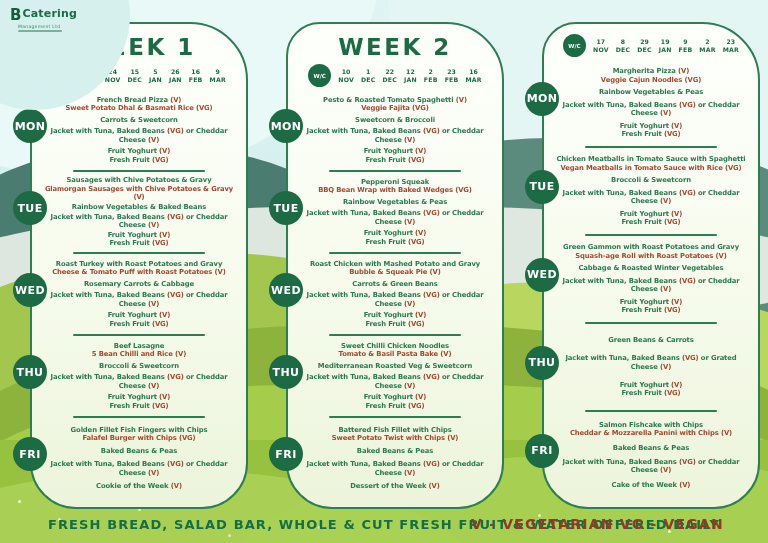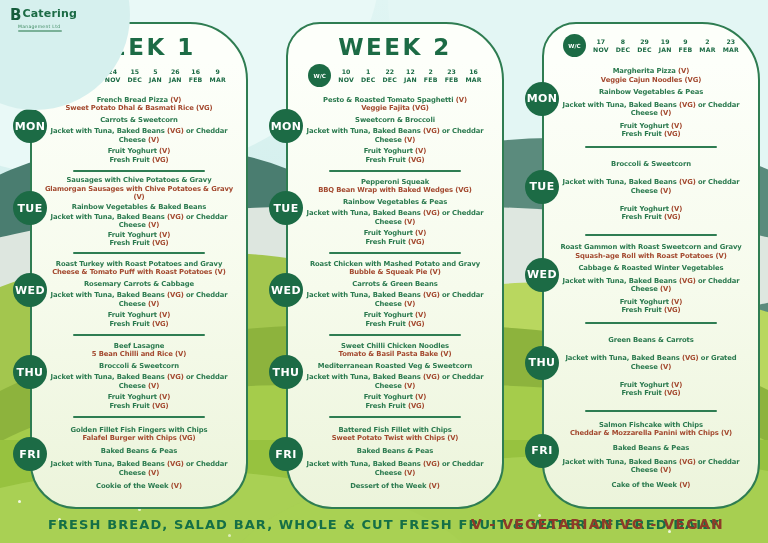--- a/index.html
+++ b/index.html
@@ -397,35 +397,39 @@
           </div>
           <div class="menu-row">
             <div class="menu-line"><span class="g">Fruit Yoghurt </span><span class="m">(V)</span></div>
             <div class="menu-line"><span class="g">Fresh Fruit </span><span class="m">(VG)</span></div>
           </div>
         </div>
         <div class="day-divider"></div>
         <div class="day-section">
           <div class="day-badge">TUE</div>
           <div class="menu-row">
+            <div class="menu-line"><span class="g">Chicken Meatballs in Tomato Sauce with Spaghetti</span></div>
+            <div class="menu-line"><span class="m">Vegan Meatballs in Tomato Sauce with Rice (VG)</span></div>
+          </div>
+          <div class="menu-row">
             <div class="menu-line"><span class="g">Broccoli &amp; Sweetcorn</span></div>
           </div>
           <div class="menu-row">
             <div class="menu-line"><span class="g">Jacket with Tuna, Baked Beans </span><span class="m">(VG)</span><span class="g"> or Cheddar Cheese </span><span class="m">(V)</span></div>
           </div>
           <div class="menu-row">
             <div class="menu-line"><span class="g">Fruit Yoghurt </span><span class="m">(V)</span></div>
             <div class="menu-line"><span class="g">Fresh Fruit </span><span class="m">(VG)</span></div>
           </div>
         </div>
         <div class="day-divider"></div>
         <div class="day-section">
           <div class="day-badge">WED</div>
           <div class="menu-row">
-            <div class="menu-line"><span class="g">Roast Gammon with Roast Sweetcorn and Gravy</span></div>
+            <div class="menu-line"><span class="g">Green Gammon with Roast Potatoes and Gravy</span></div>
             <div class="menu-line"><span class="m">Squash-age Roll with Roast Potatoes (V)</span></div>
           </div>
           <div class="menu-row">
             <div class="menu-line"><span class="g">Cabbage &amp; Roasted Winter Vegetables</span></div>
           </div>
           <div class="menu-row">
             <div class="menu-line"><span class="g">Jacket with Tuna, Baked Beans </span><span class="m">(VG)</span><span class="g"> or Cheddar Cheese </span><span class="m">(V)</span></div>
           </div>
           <div class="menu-row">
             <div class="menu-line"><span class="g">Fruit Yoghurt </span><span class="m">(V)</span></div>

